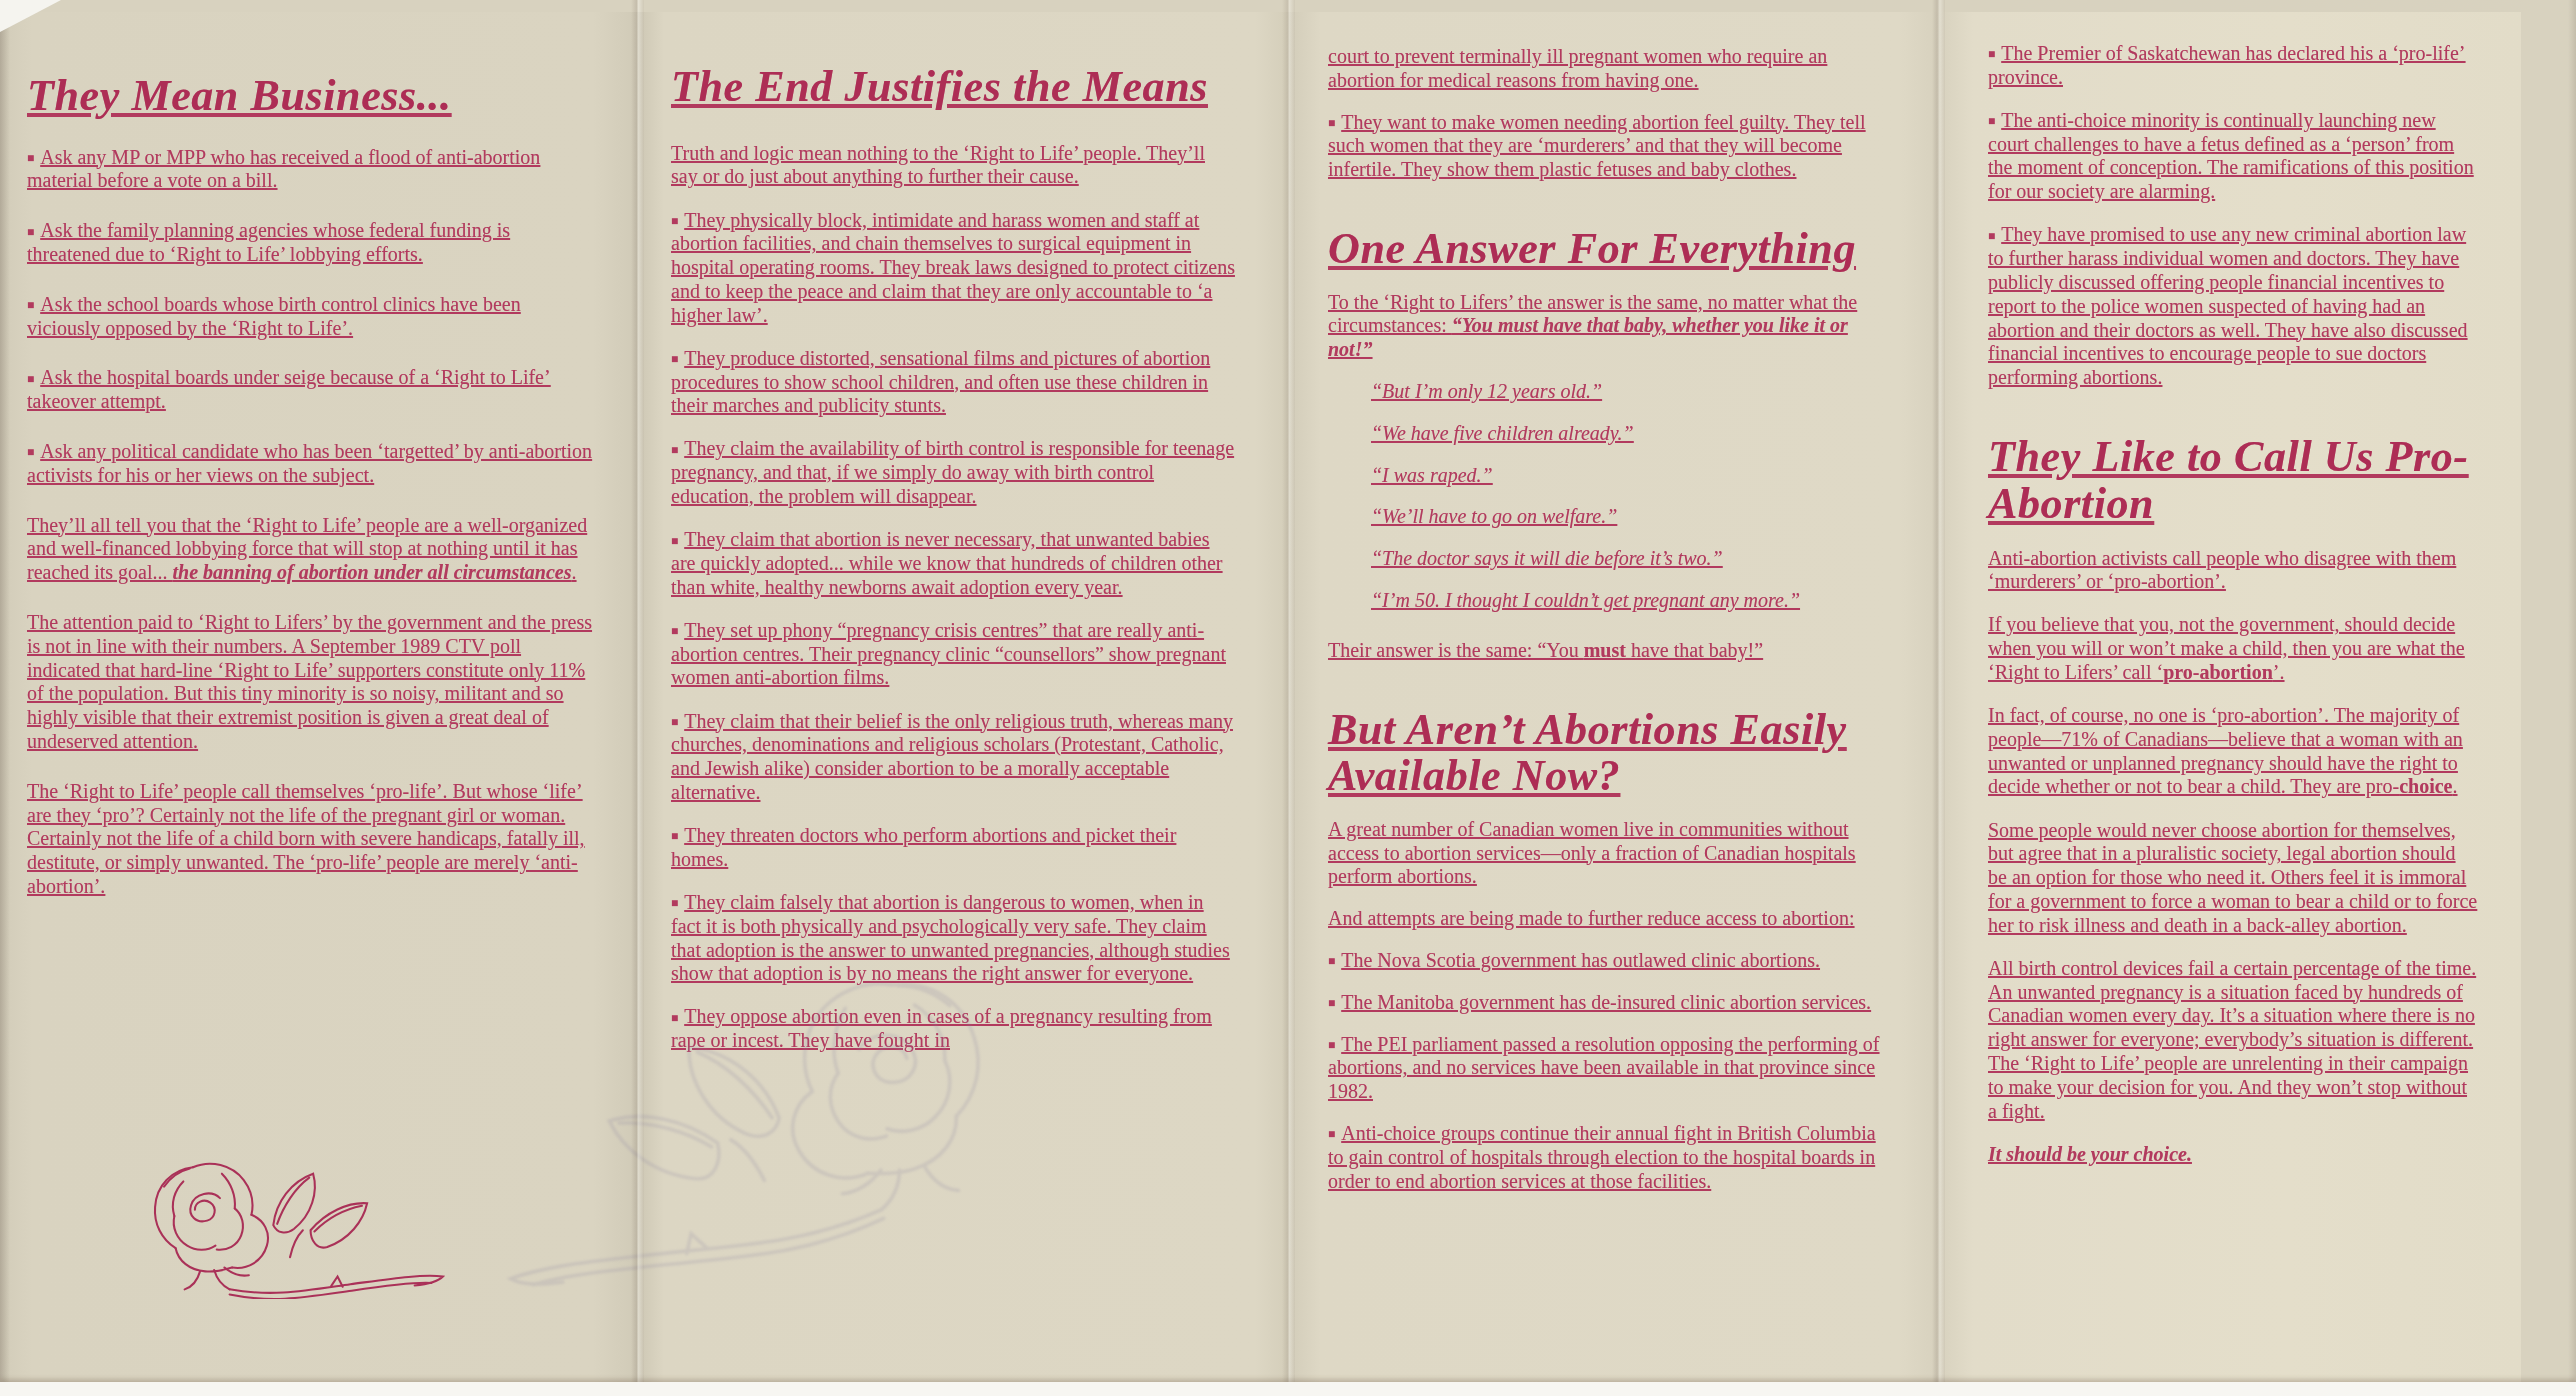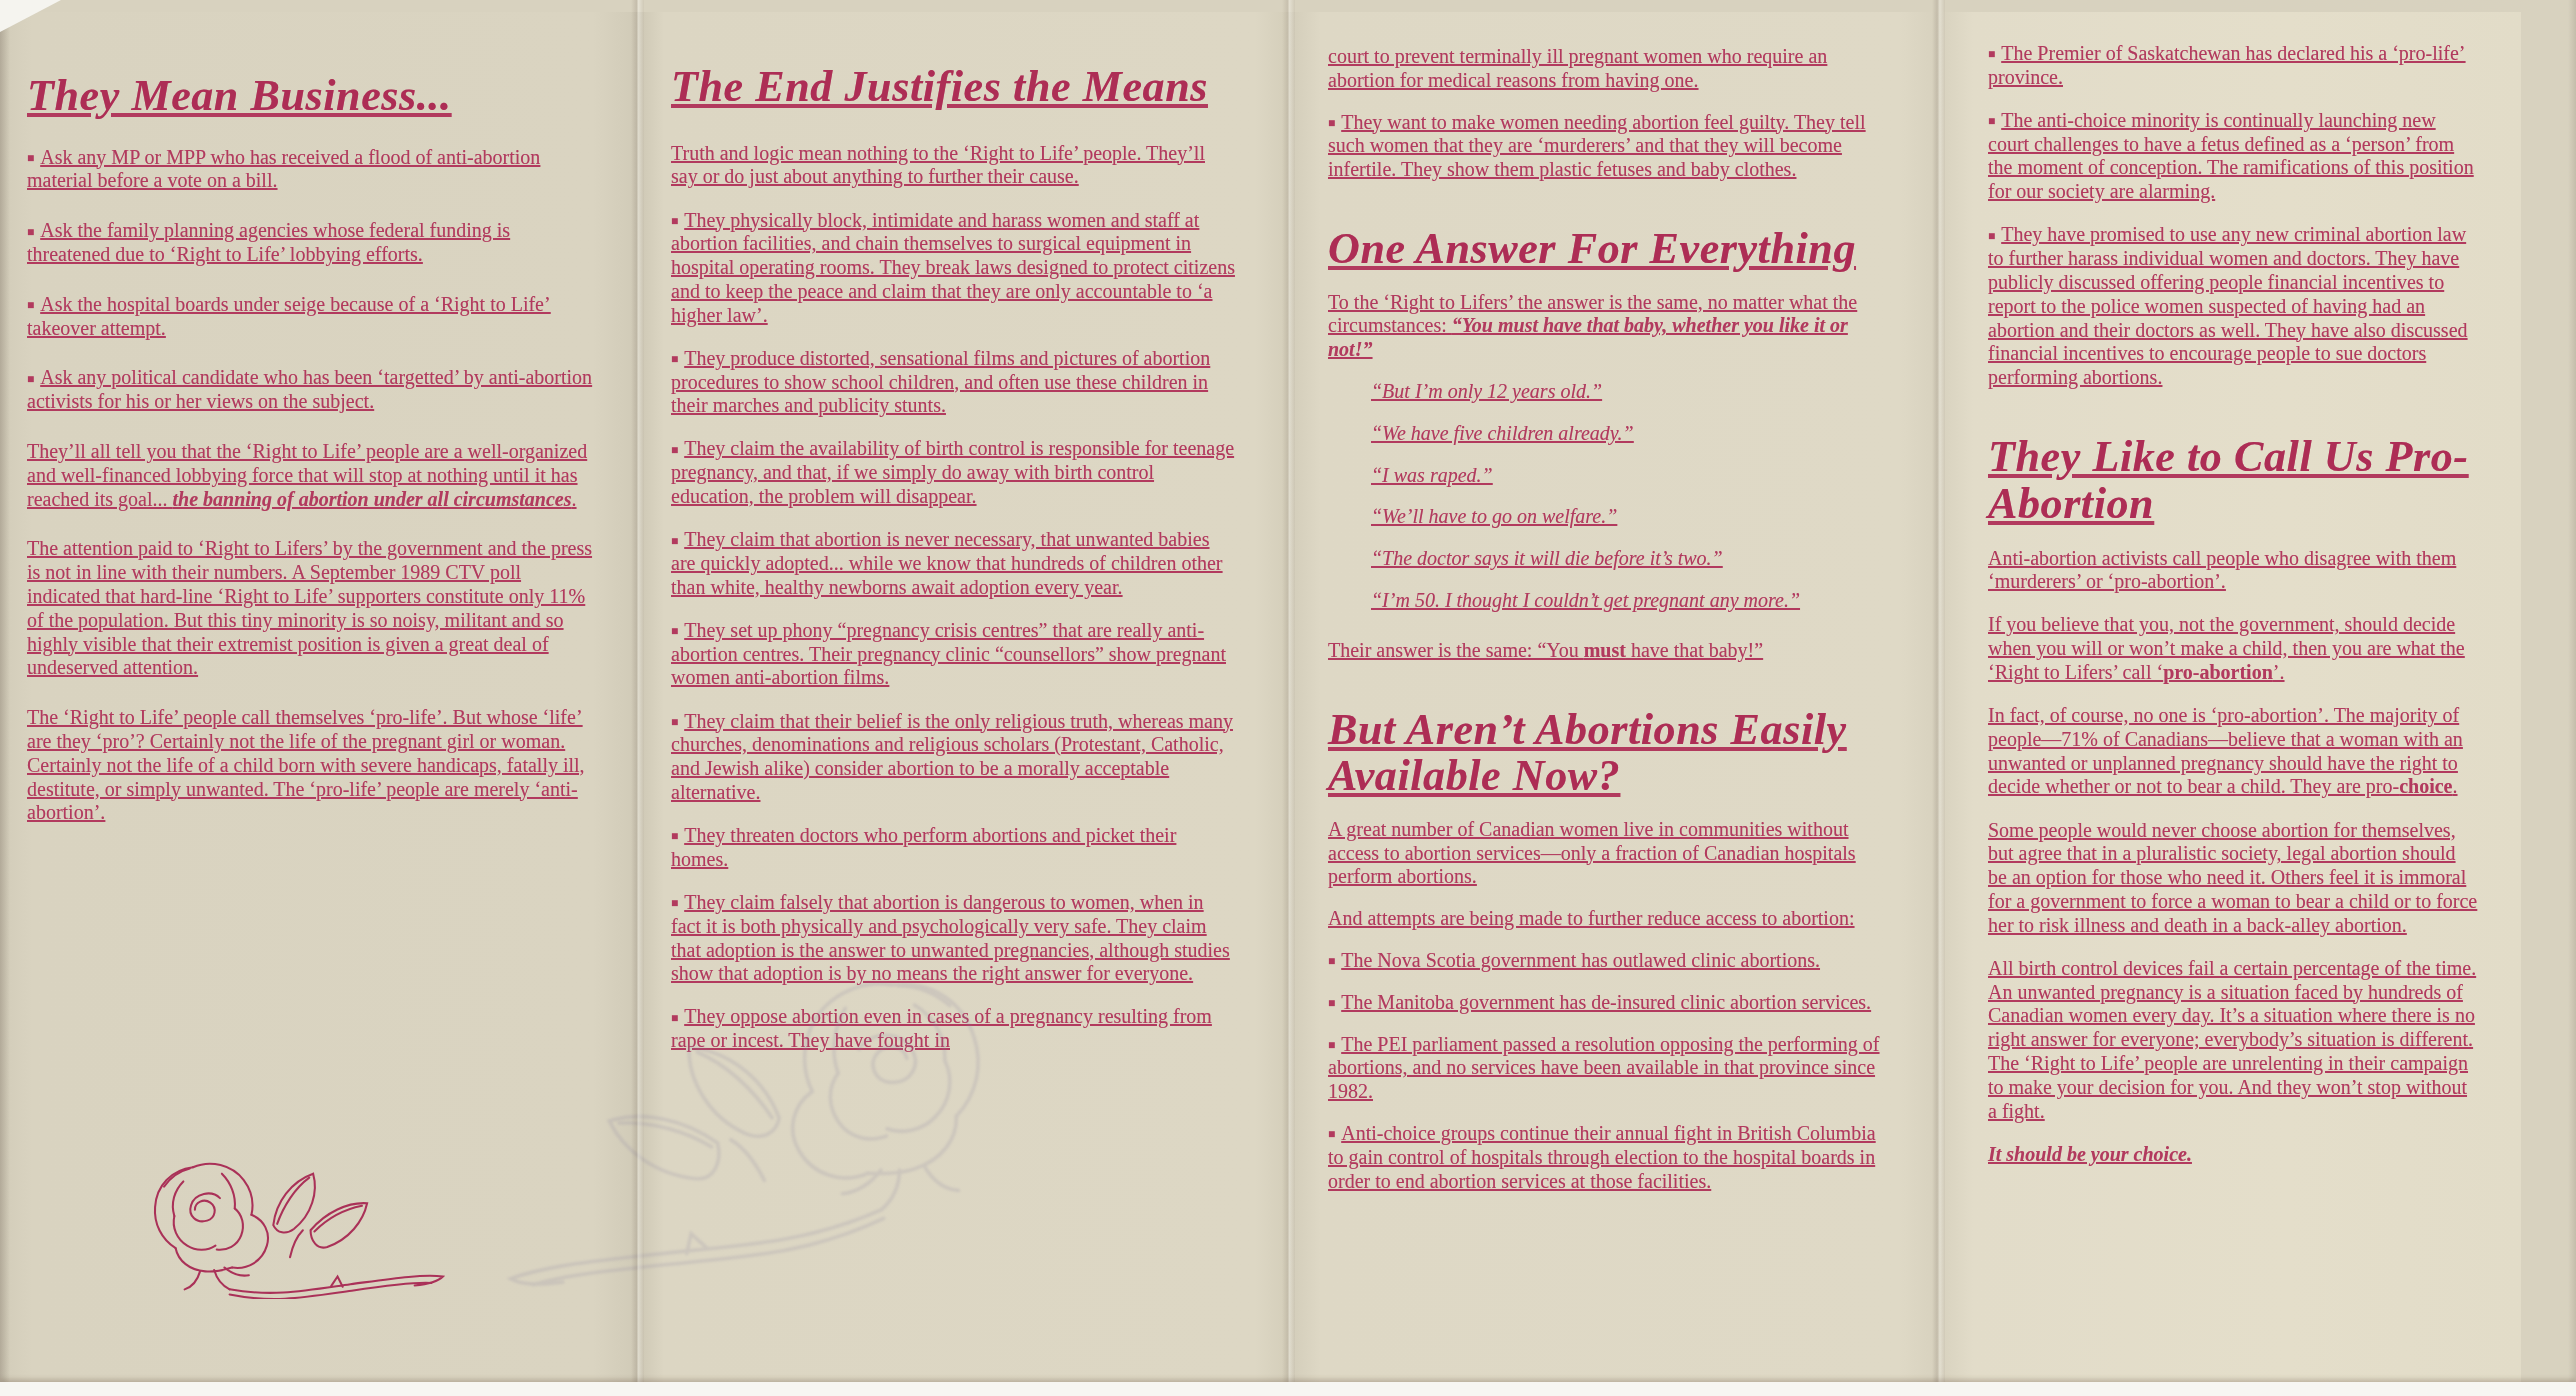--- a/index.html
+++ b/index.html
@@ -84,20 +84,21 @@
   <div class="ghost-text">
     <div class="g1">You know them</div>
     <div class="g2">as the</div>
     <div class="g3">‘Right to Life’ people</div>
   </div>
 
   <div class="panel panel-1">
       <div class="block heading"><span>They Mean Business...</span></div>
       <div class="block bullet"><span class="marker">■</span><span>Ask any MP or MPP who has received a flood of anti-abortion material before a vote on a bill.</span></div>
       <div class="block bullet"><span class="marker">■</span><span>Ask the family planning agencies whose federal funding is threatened due to ‘Right to Life’ lobbying efforts.</span></div>
+      <div class="block bullet"><span class="marker">■</span><span>Ask the school boards whose birth control clinics have been viciously opposed by the ‘Right to Life’.</span></div>
       <div class="block bullet"><span class="marker">■</span><span>Ask the hospital boards under seige because of a ‘Right to Life’ takeover attempt.</span></div>
       <div class="block bullet"><span class="marker">■</span><span>Ask any political candidate who has been ‘targetted’ by anti-abortion activists for his or her views on the subject.</span></div>
       <div class="block para"><span>They’ll all tell you that the ‘Right to Life’ people are a well-organized and well-financed lobbying force that will stop at nothing until it has reached its goal... </span><span class="b i">the banning of abortion under all circumstances</span><span>.</span></div>
       <div class="block para"><span>The attention paid to ‘Right to Lifers’ by the government and the press is not in line with their numbers. A September 1989 CTV poll indicated that hard-line ‘Right to Life’ supporters constitute only 11% of the population. But this tiny minority is so noisy, militant and so highly visible that their extremist position is given a great deal of undeserved attention.</span></div>
       <div class="block para"><span>The ‘Right to Life’ people call themselves ‘pro-life’. But whose ‘life’ are they ‘pro’? Certainly not the life of the pregnant girl or woman. Certainly not the life of a child born with severe handicaps, fatally ill, destitute, or simply unwanted. The ‘pro-life’ people are merely ‘anti-abortion’.</span></div>
     </div>
   <div class="panel panel-2">
       <div class="block heading"><span>The End Justifies the Means</span></div>
       <div class="block para"><span>Truth and logic mean nothing to the ‘Right to Life’ people. They’ll say or do just about anything to further their cause.</span></div>
       <div class="block bullet"><span class="marker">■</span><span>They physically block, intimidate and harass women and staff at abortion facilities, and chain themselves to surgical equipment in hospital operating rooms. They break laws designed to protect citizens and to keep the peace and claim that they are only accountable to ‘a higher law’.</span></div>

